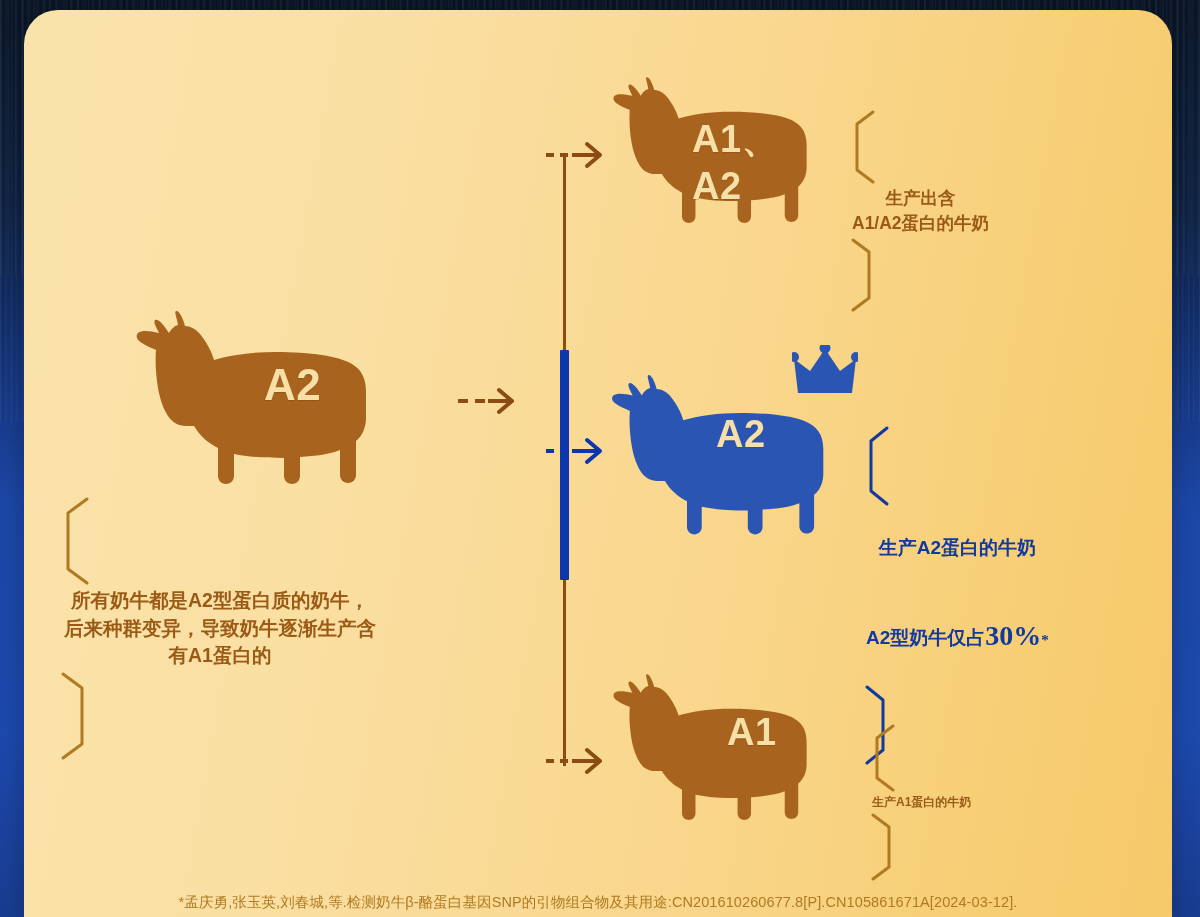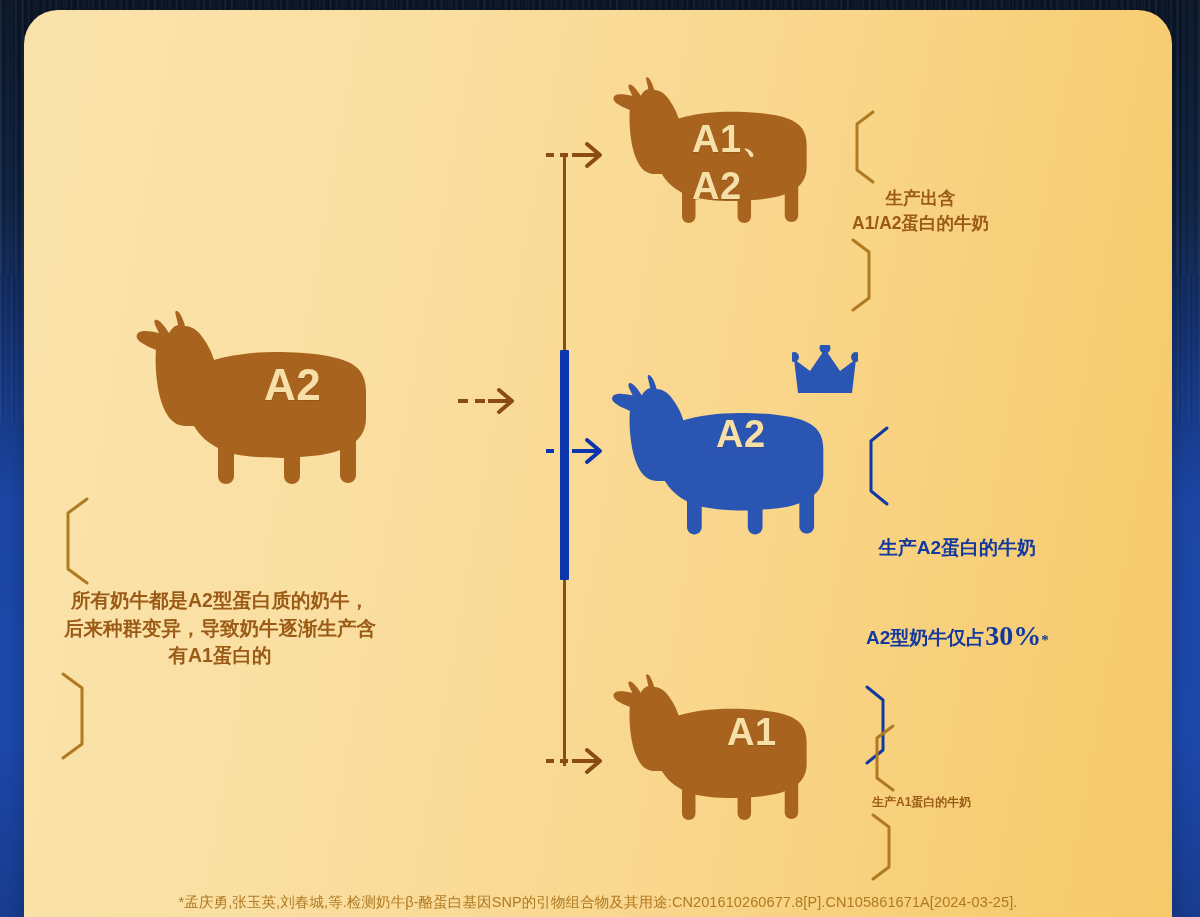--- a/index.html
+++ b/index.html
@@ -265,16 +265,16 @@
         </svg>
       </div>
       <div class="txt" style="flex:1;padding:0 2px;">生产A1蛋白的牛奶</div>
       <div class="brk">
         <svg width="26" height="72" viewBox="0 0 26 72">
           <polyline points="3,4 19,16 19,56 3,68" fill="none" stroke="#b07a22" stroke-width="3" stroke-linejoin="round" stroke-linecap="round"></polyline>
         </svg>
       </div>
     </div>
 
-    <div class="footnote">*孟庆勇,张玉英,刘春城,等.检测奶牛β-酪蛋白基因SNP的引物组合物及其用途:CN201610260677.8[P].CN105861671A[2024-03-25].</div>
+    <div class="footnote">*孟庆勇,张玉英,刘春城,等.检测奶牛β-酪蛋白基因SNP的引物组合物及其用途:CN201610260677.8[P].CN105861671A[2024-03-12].</div>
 
   </div>
 </div>
 
 </body></html>

